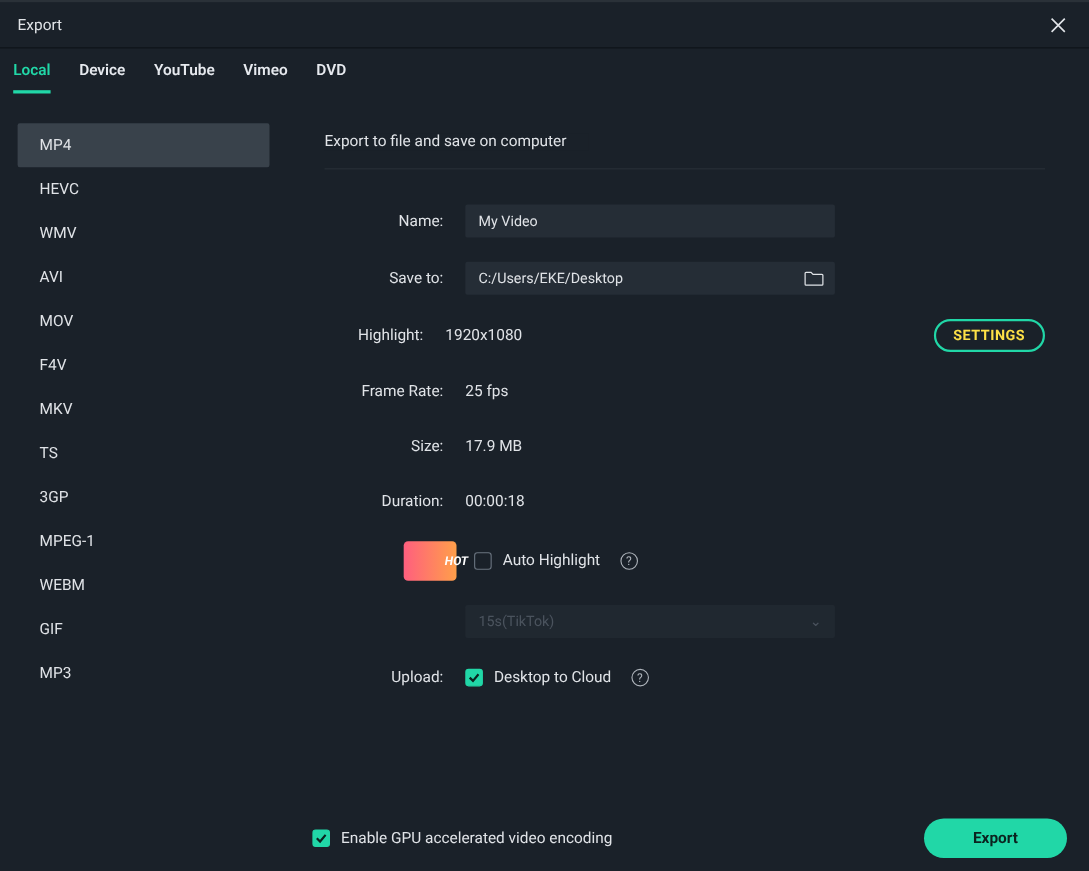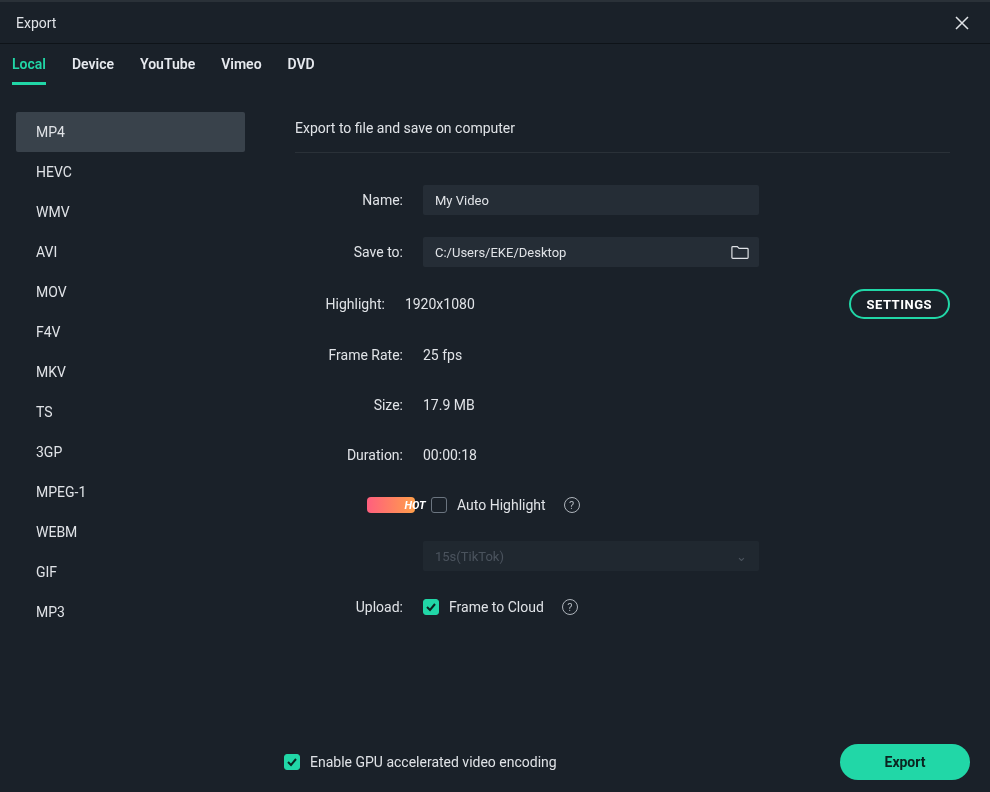--- a/index.html
+++ b/index.html
@@ -129,33 +129,33 @@
     .value-text {
       font-size: 14px;
       color: #e0e3e7;
     }
     .settings-btn {
       margin-left: auto;
       height: 30px;
       padding: 0 16px;
       border: 2px solid #21d7a7;
       background: transparent;
-      color: #ffffff;
+      color: #fde047;
       font-weight: 700;
       font-size: 13px;
       border-radius: 16px;
       cursor: pointer;
       letter-spacing: 0.5px;
     }
     .hot-badge {
       display: inline-flex;
       align-items: center;
       justify-content: center;
       width: 40px;
-      height: 16px;
+      height: 36px;
       background: linear-gradient(90deg, #ff5f7e 0%, #ff9f4a 100%);
       border-radius: 4px;
       font-size: 11px;
       font-weight: 700;
       font-style: italic;
       color: #fff;
       margin-right: 16px;
       margin-left: -56px;
       padding-left: 48px;
     }
@@ -321,21 +321,21 @@
       </div>
     </div>
 
     <div class="row">
       <div class="row-label">Upload:</div>
       <span class="checkbox checked">
         <svg viewBox="0 0 10 10">
             <path d="M1 5 L4 8 L9 2" stroke="#0b2420" stroke-width="2" fill="none"></path>
           </svg>
       </span>
-      <span class="option-label">Frame to Cloud</span>
+      <span class="option-label">Desktop to Cloud</span>
       <span class="help-icon">?</span>
     </div>
 
   </div>
 </div>
 
 <div class="footer">
   <span class="checkbox checked">
     <svg viewBox="0 0 10 10">
         <path d="M1 5 L4 8 L9 2" stroke="#0b2420" stroke-width="2" fill="none"></path>

